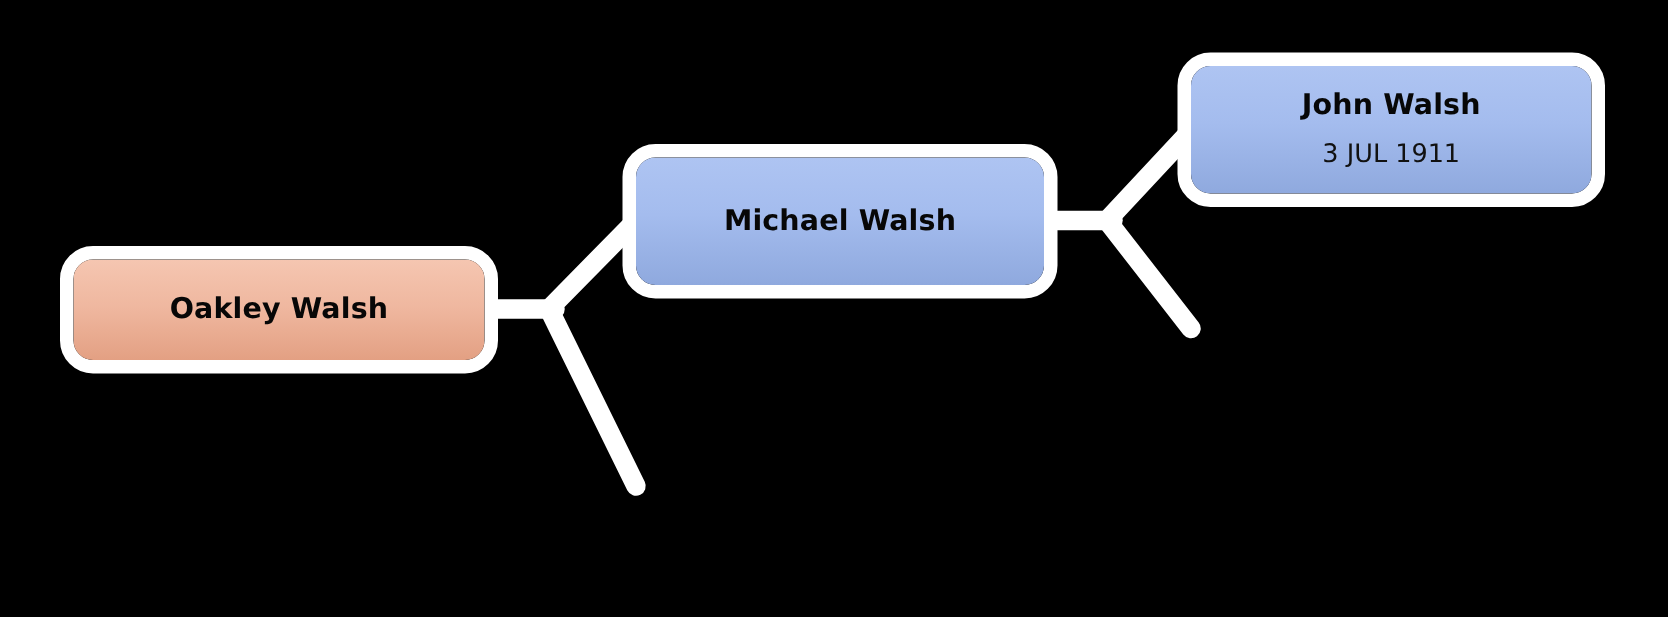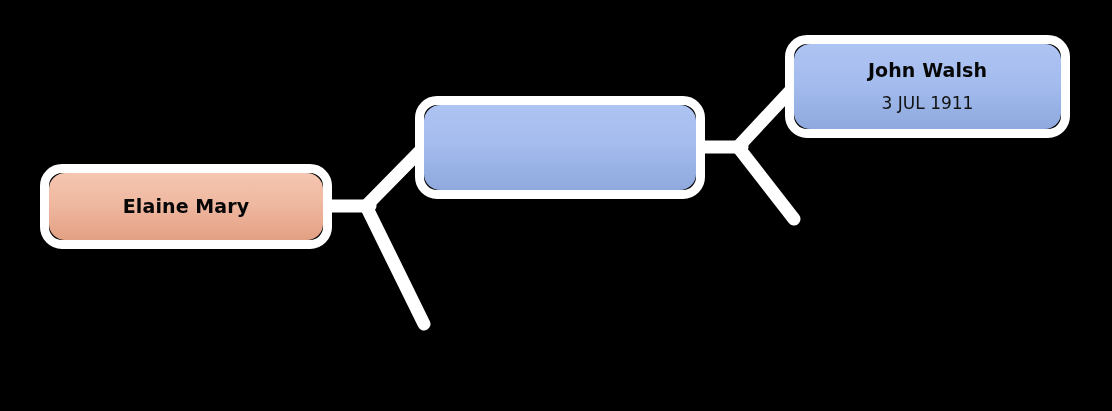--- a/index.html
+++ b/index.html
@@ -37,21 +37,21 @@
     align-items: center;
     justify-content: center;
     text-align: center;
     line-height: 1.12;
     color: #0a0a0a;
     overflow: hidden;
   }
   .node .inner {
     position: absolute;
     left: 0; top: 0; right: 0; bottom: 0;
-    border-radius: 16px;
+    border-radius: 2px;
     display: flex;
     flex-direction: column;
     align-items: center;
     justify-content: center;
   }
   .node.male .inner {
     background: linear-gradient(180deg, #aec4f2 0%, #a4bcee 45%, #8fa9de 100%);
   }
   .node.female .inner {
     background: linear-gradient(180deg, #f5c6b1 0%, #efb79f 48%, #e3a083 100%);
@@ -91,26 +91,27 @@
       <path d="M 366 206 L 424 324"></path>
 
       <path d="M 705 147 L 742 147"></path>
       <path d="M 738 147 L 794 87"></path>
       <path d="M 738 147 L 794 219"></path>
     </g>
   </svg>
 
   <div class="node female" id="node-elaine">
     <div class="inner">
-      <div class="name">Elaine Mary</div>
+      <div class="name">Oakley Walsh</div>
     </div>
   </div>
 
   <div class="node male" id="node-michael">
     <div class="inner">
+      <div class="name">Michael Walsh</div>
     </div>
   </div>
 
 
   <div class="node male" id="node-john">
     <div class="inner">
       <div class="name">John Walsh</div>
       <div class="date">3 JUL 1911</div>
     </div>
   </div>

